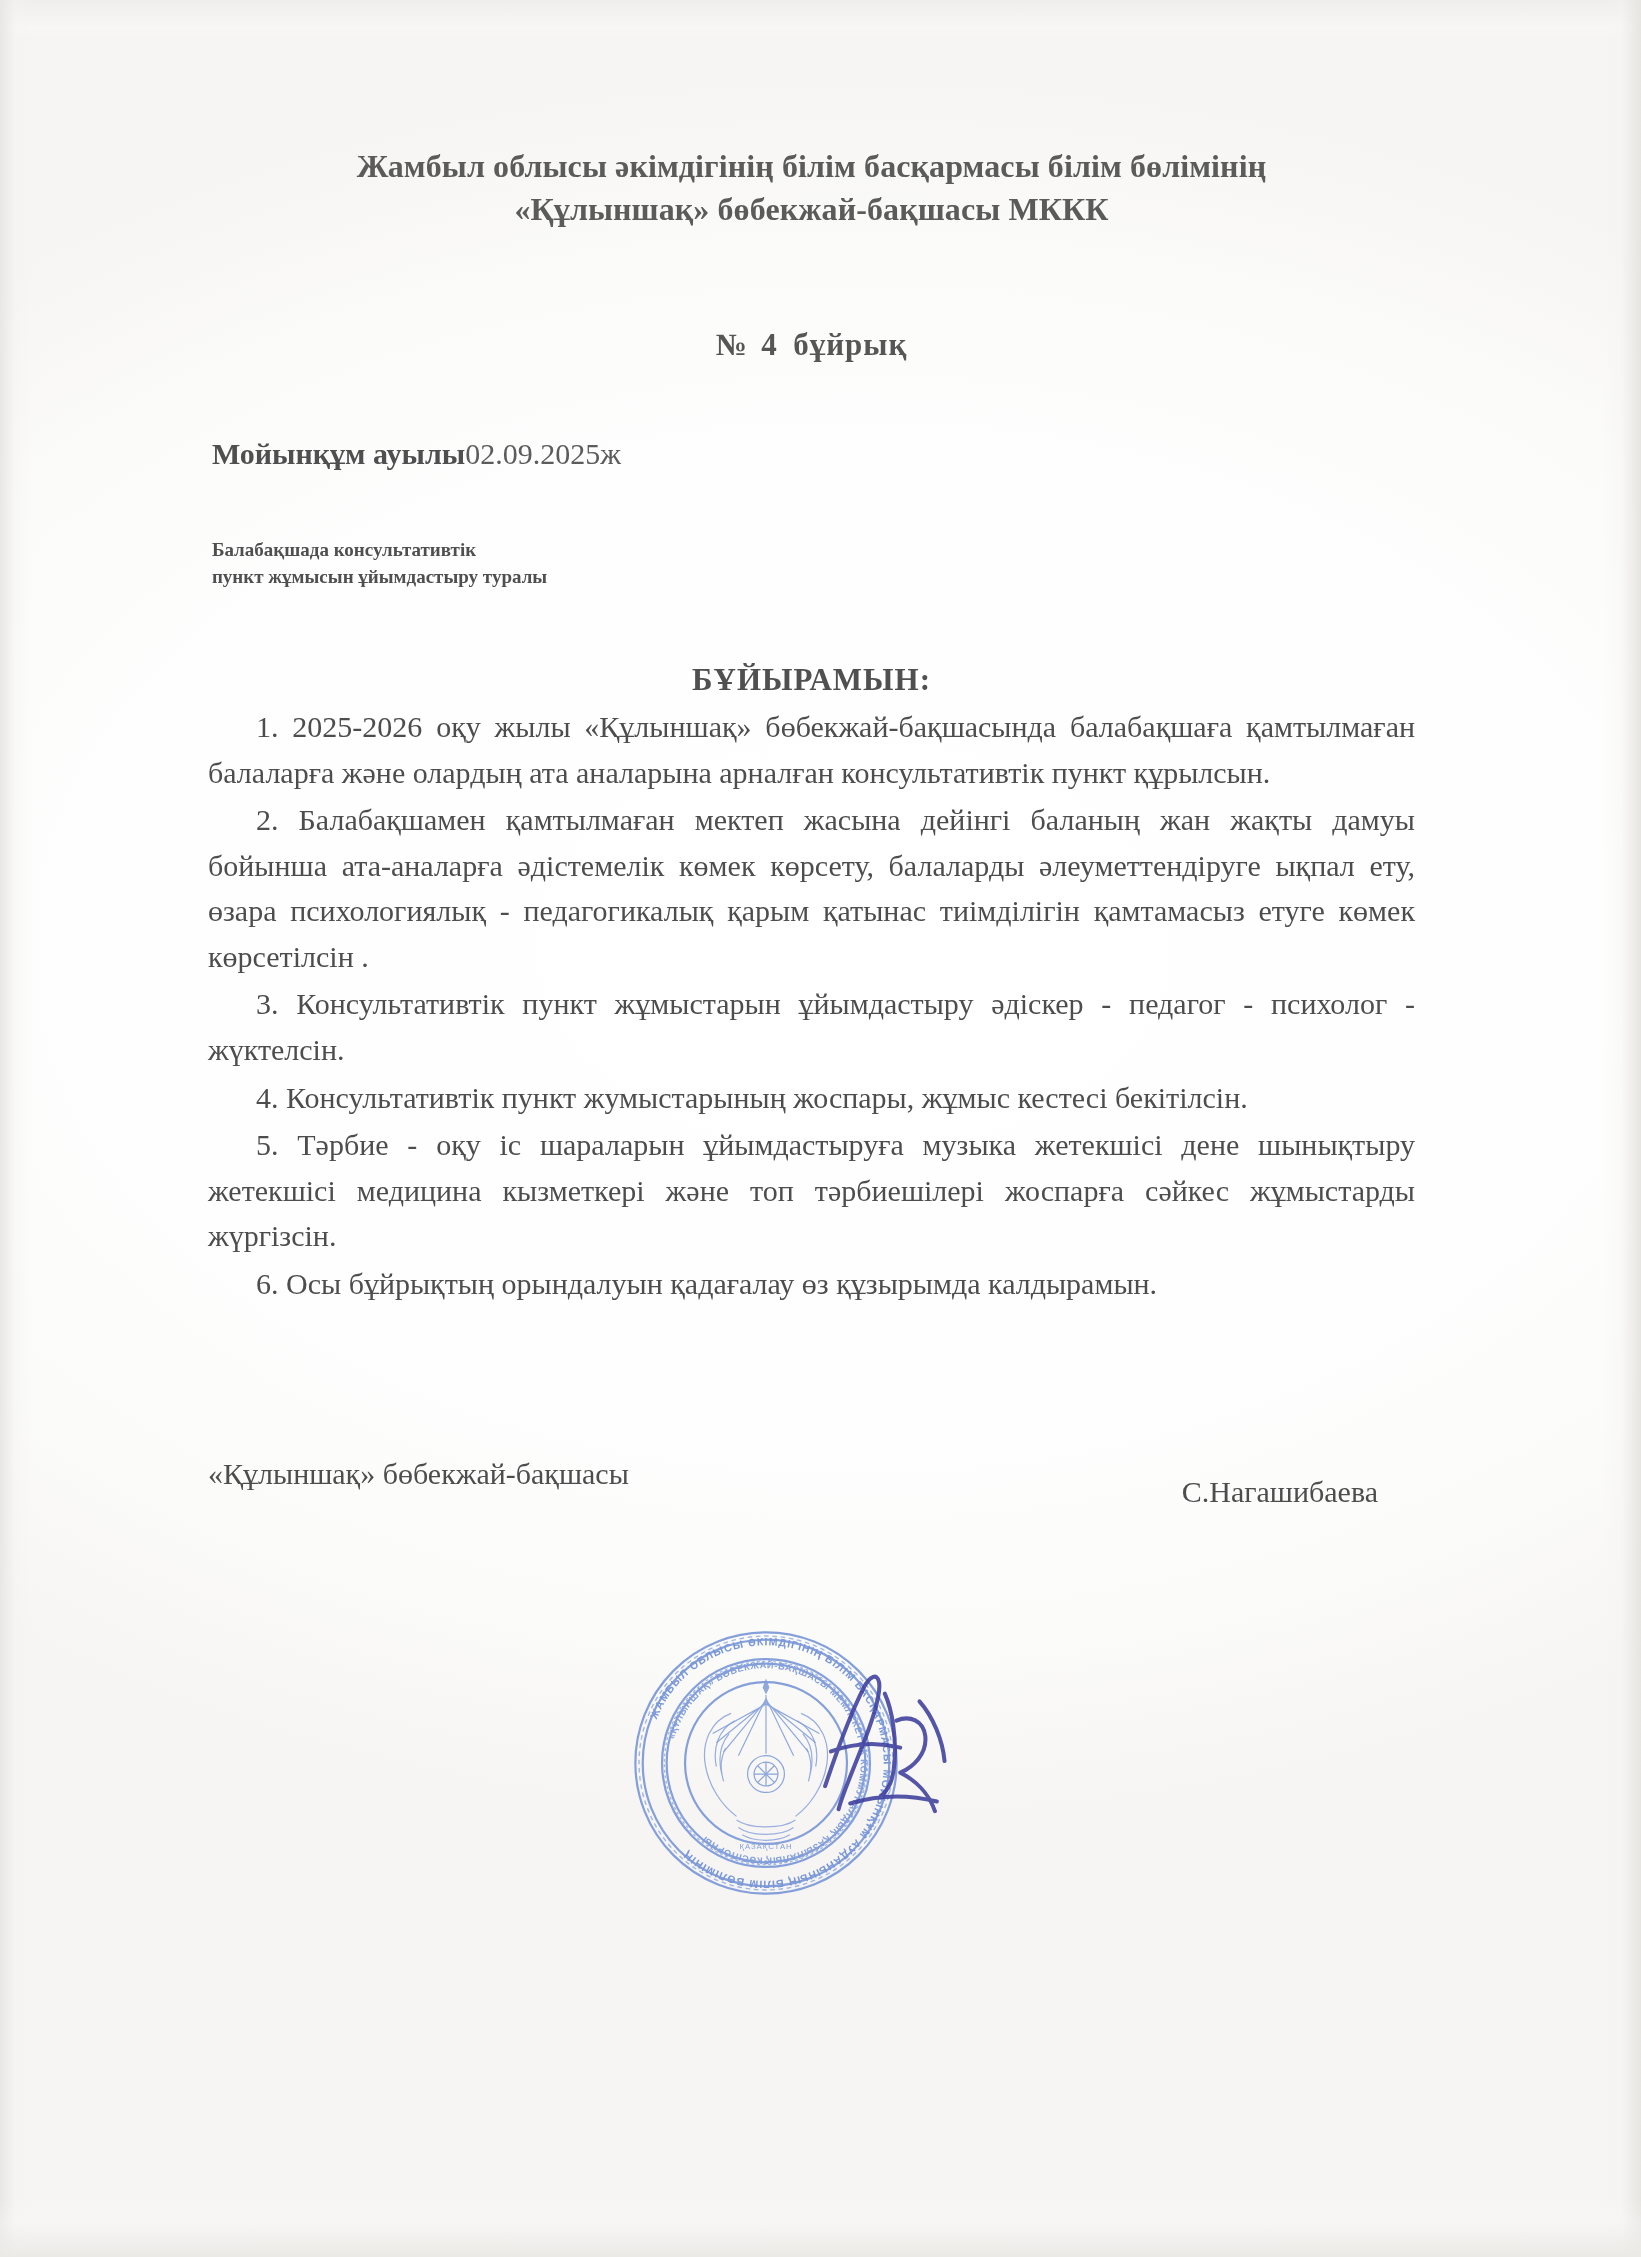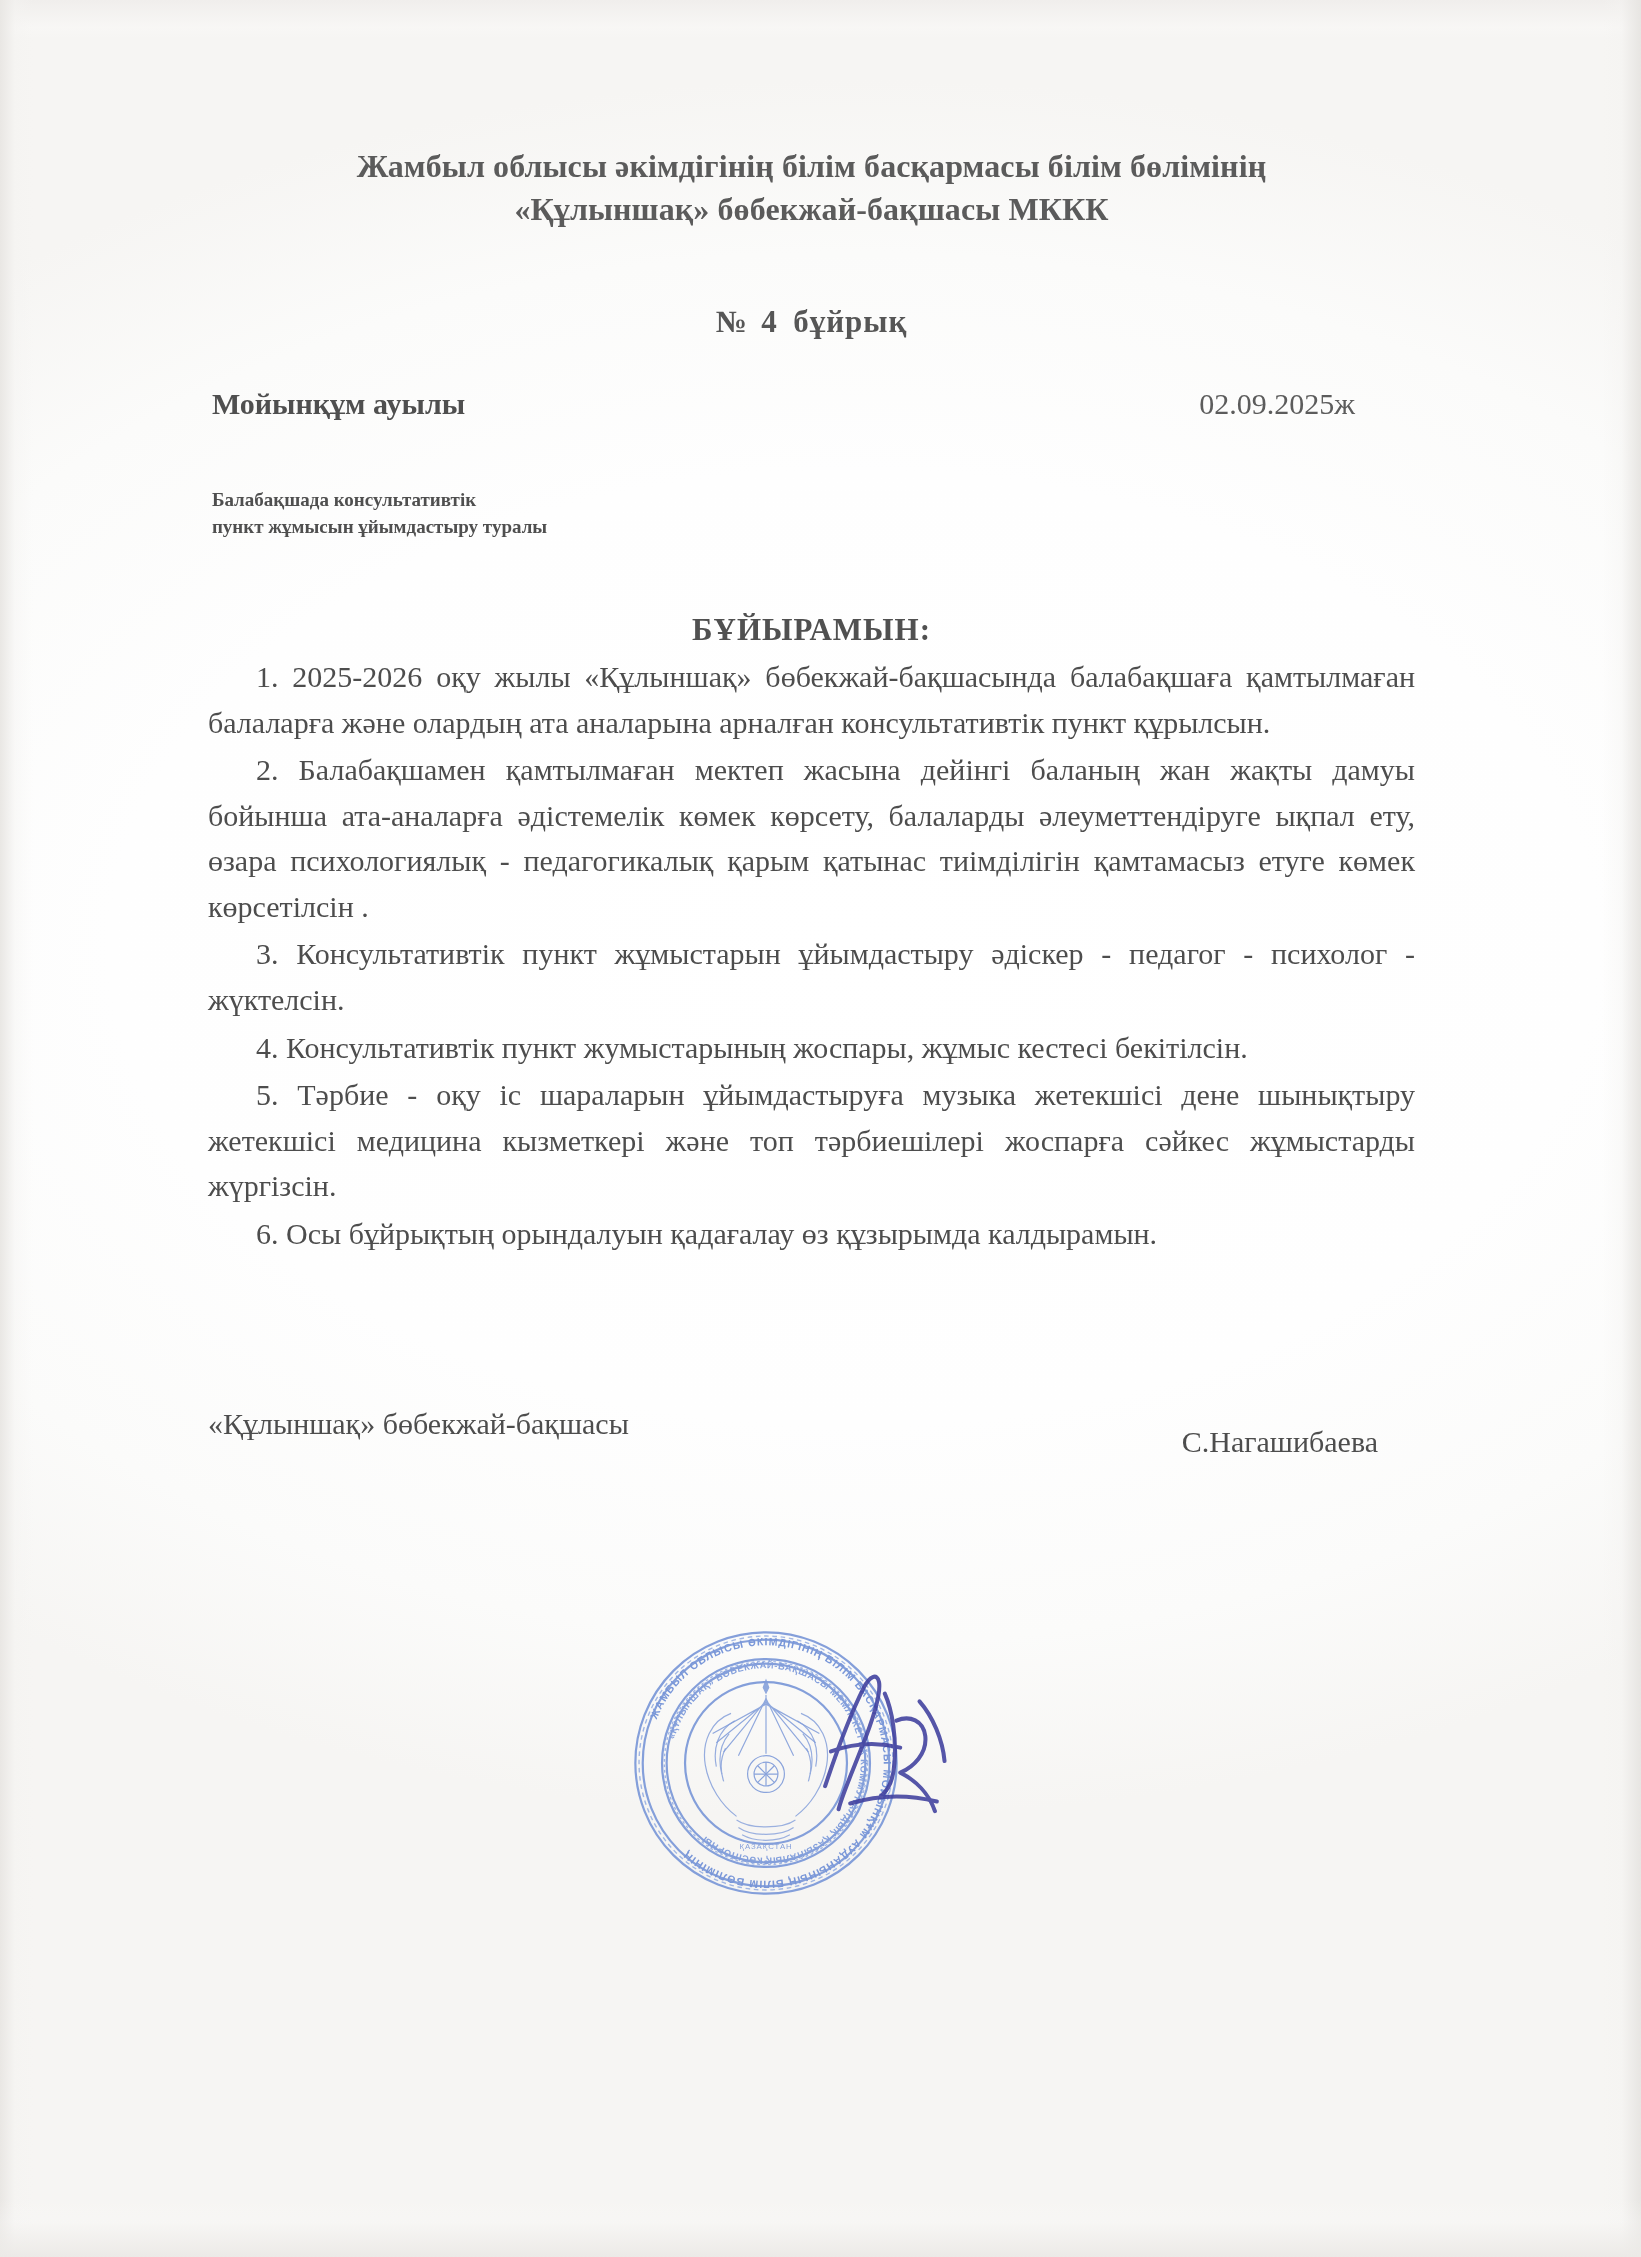--- a/index.html
+++ b/index.html
@@ -61,31 +61,30 @@
   }
   .org-title .line2 {
     display: block;
   }
 
   .order-no {
     text-align: center;
     font-weight: bold;
     font-size: 31px;
     color: #565656;
-    margin-top: 73px;
+    margin-top: 96px;
     letter-spacing: 1px;
   }
   .order-no .num-sign { margin-right: 13.5px; }
   .order-no .num { margin-right: 15.4px; }
 
   .meta-row {
     display: flex;
-    justify-content: space-between;
     align-items: baseline;
-    margin-top: 47px;
+    margin-top: 74px;
     padding-left: 3.9px;
   }
   .place {
     font-weight: bold;
     font-size: 30px;
     color: #4f4f4f;
   }
   .date {
     font-size: 30px;
     color: #5c5c5c;

